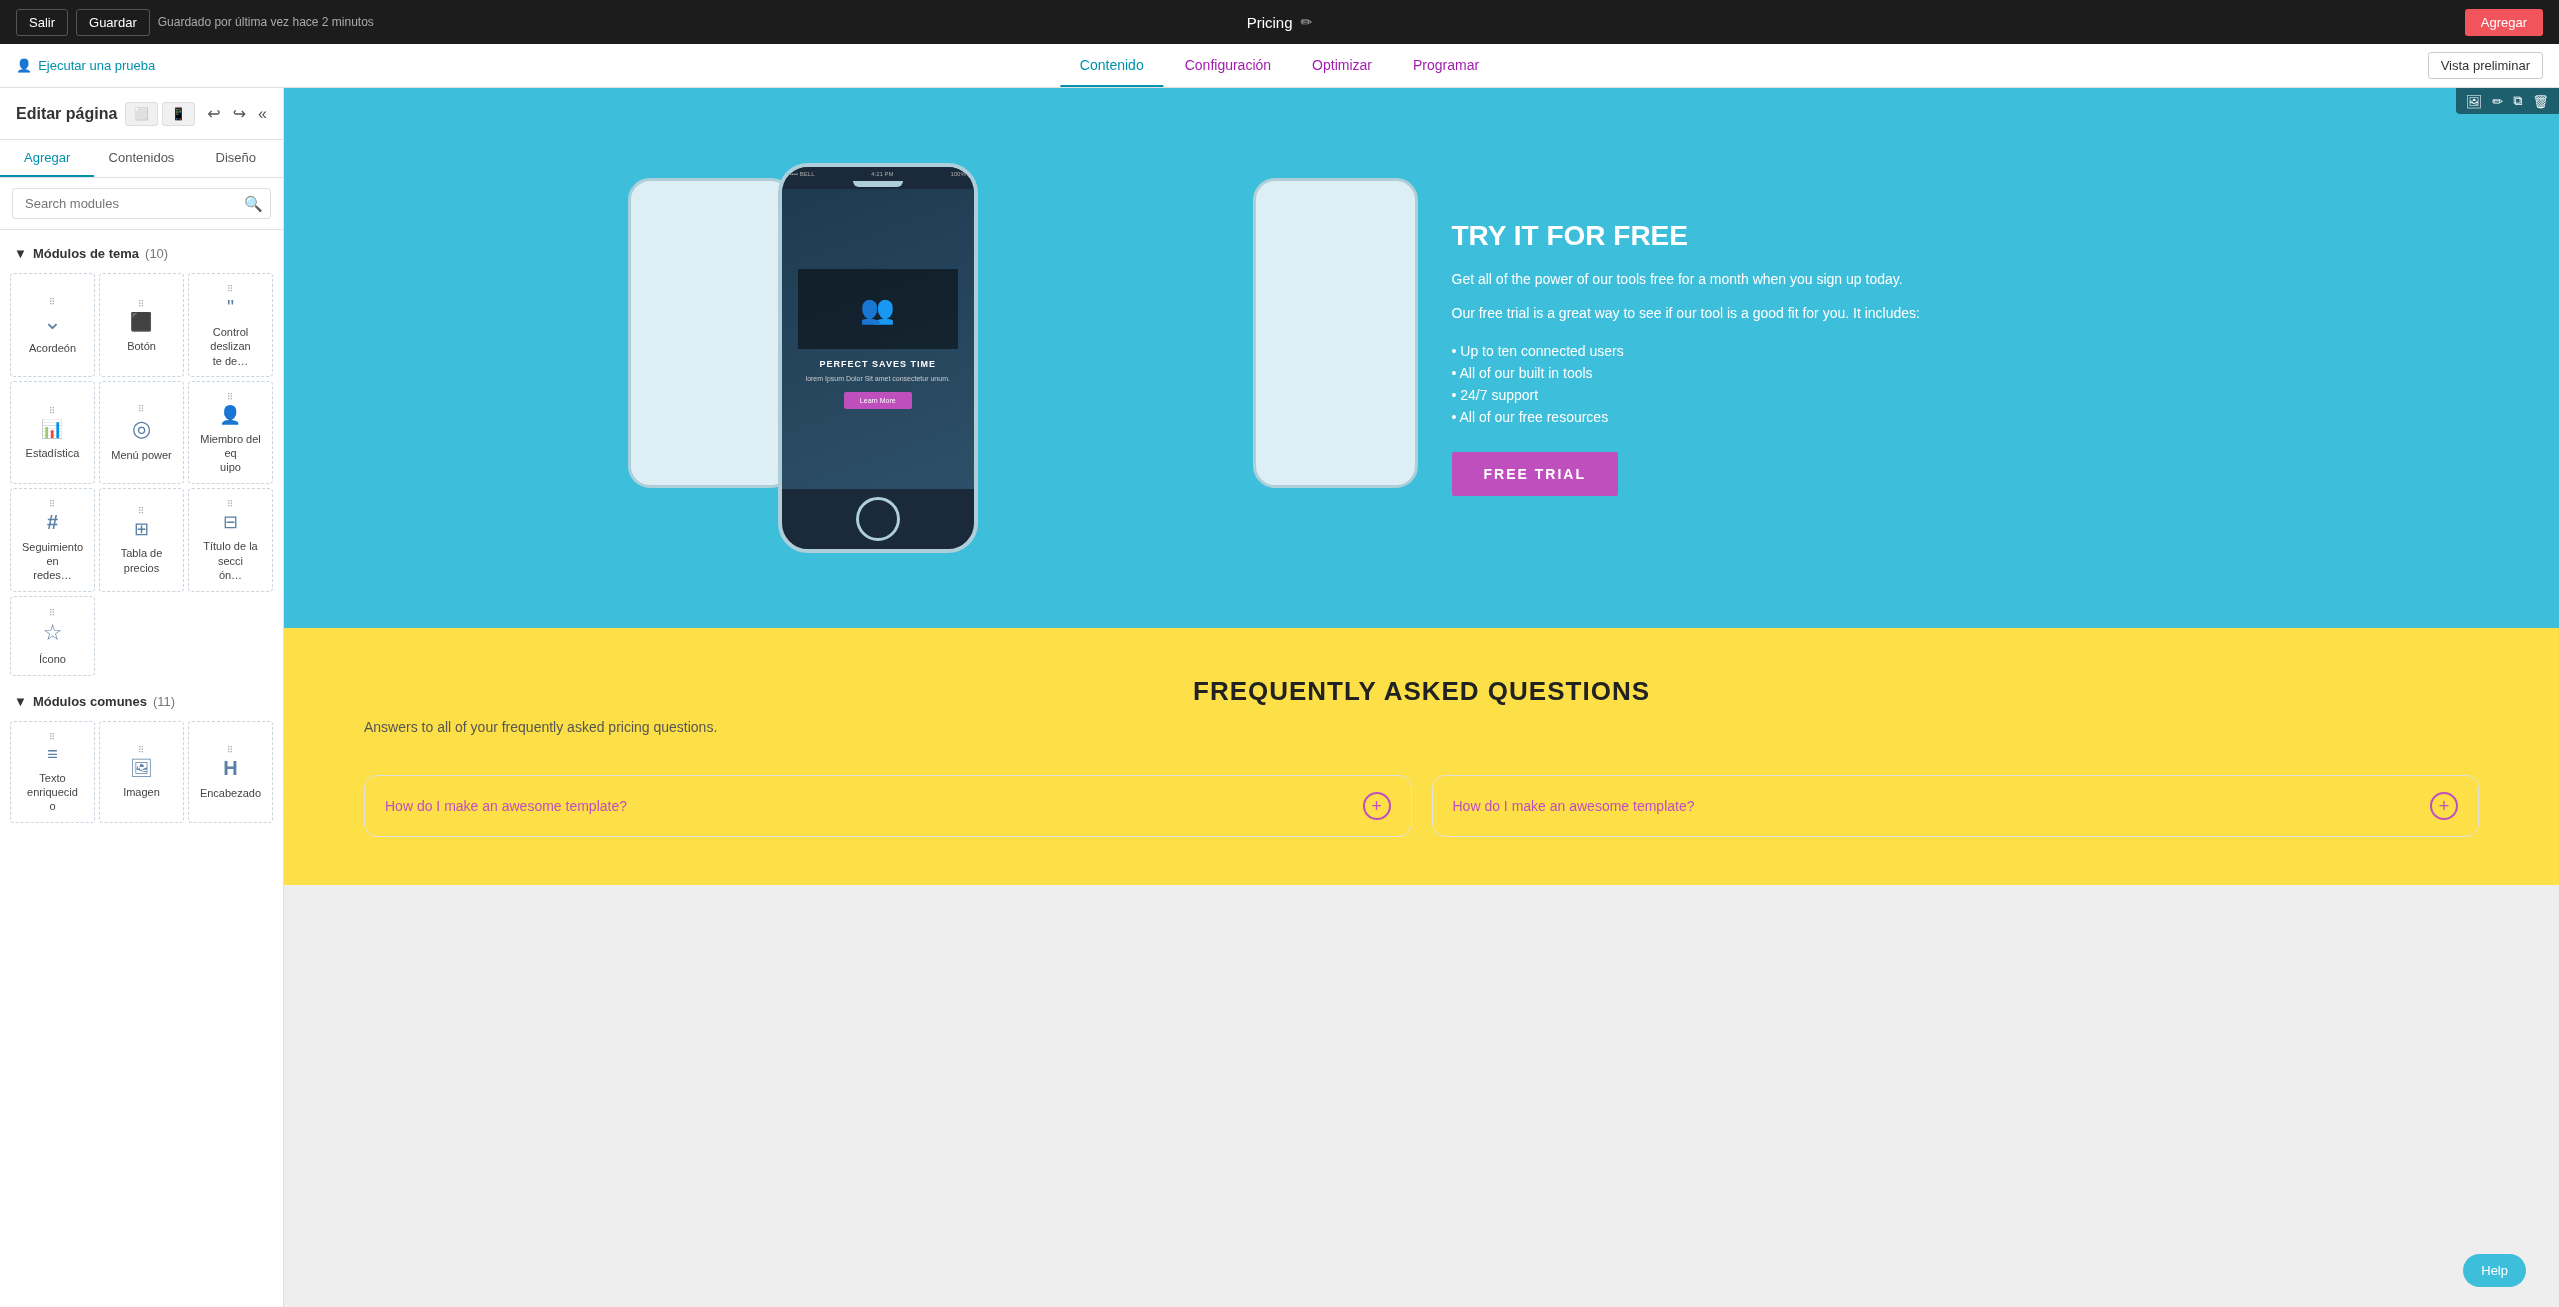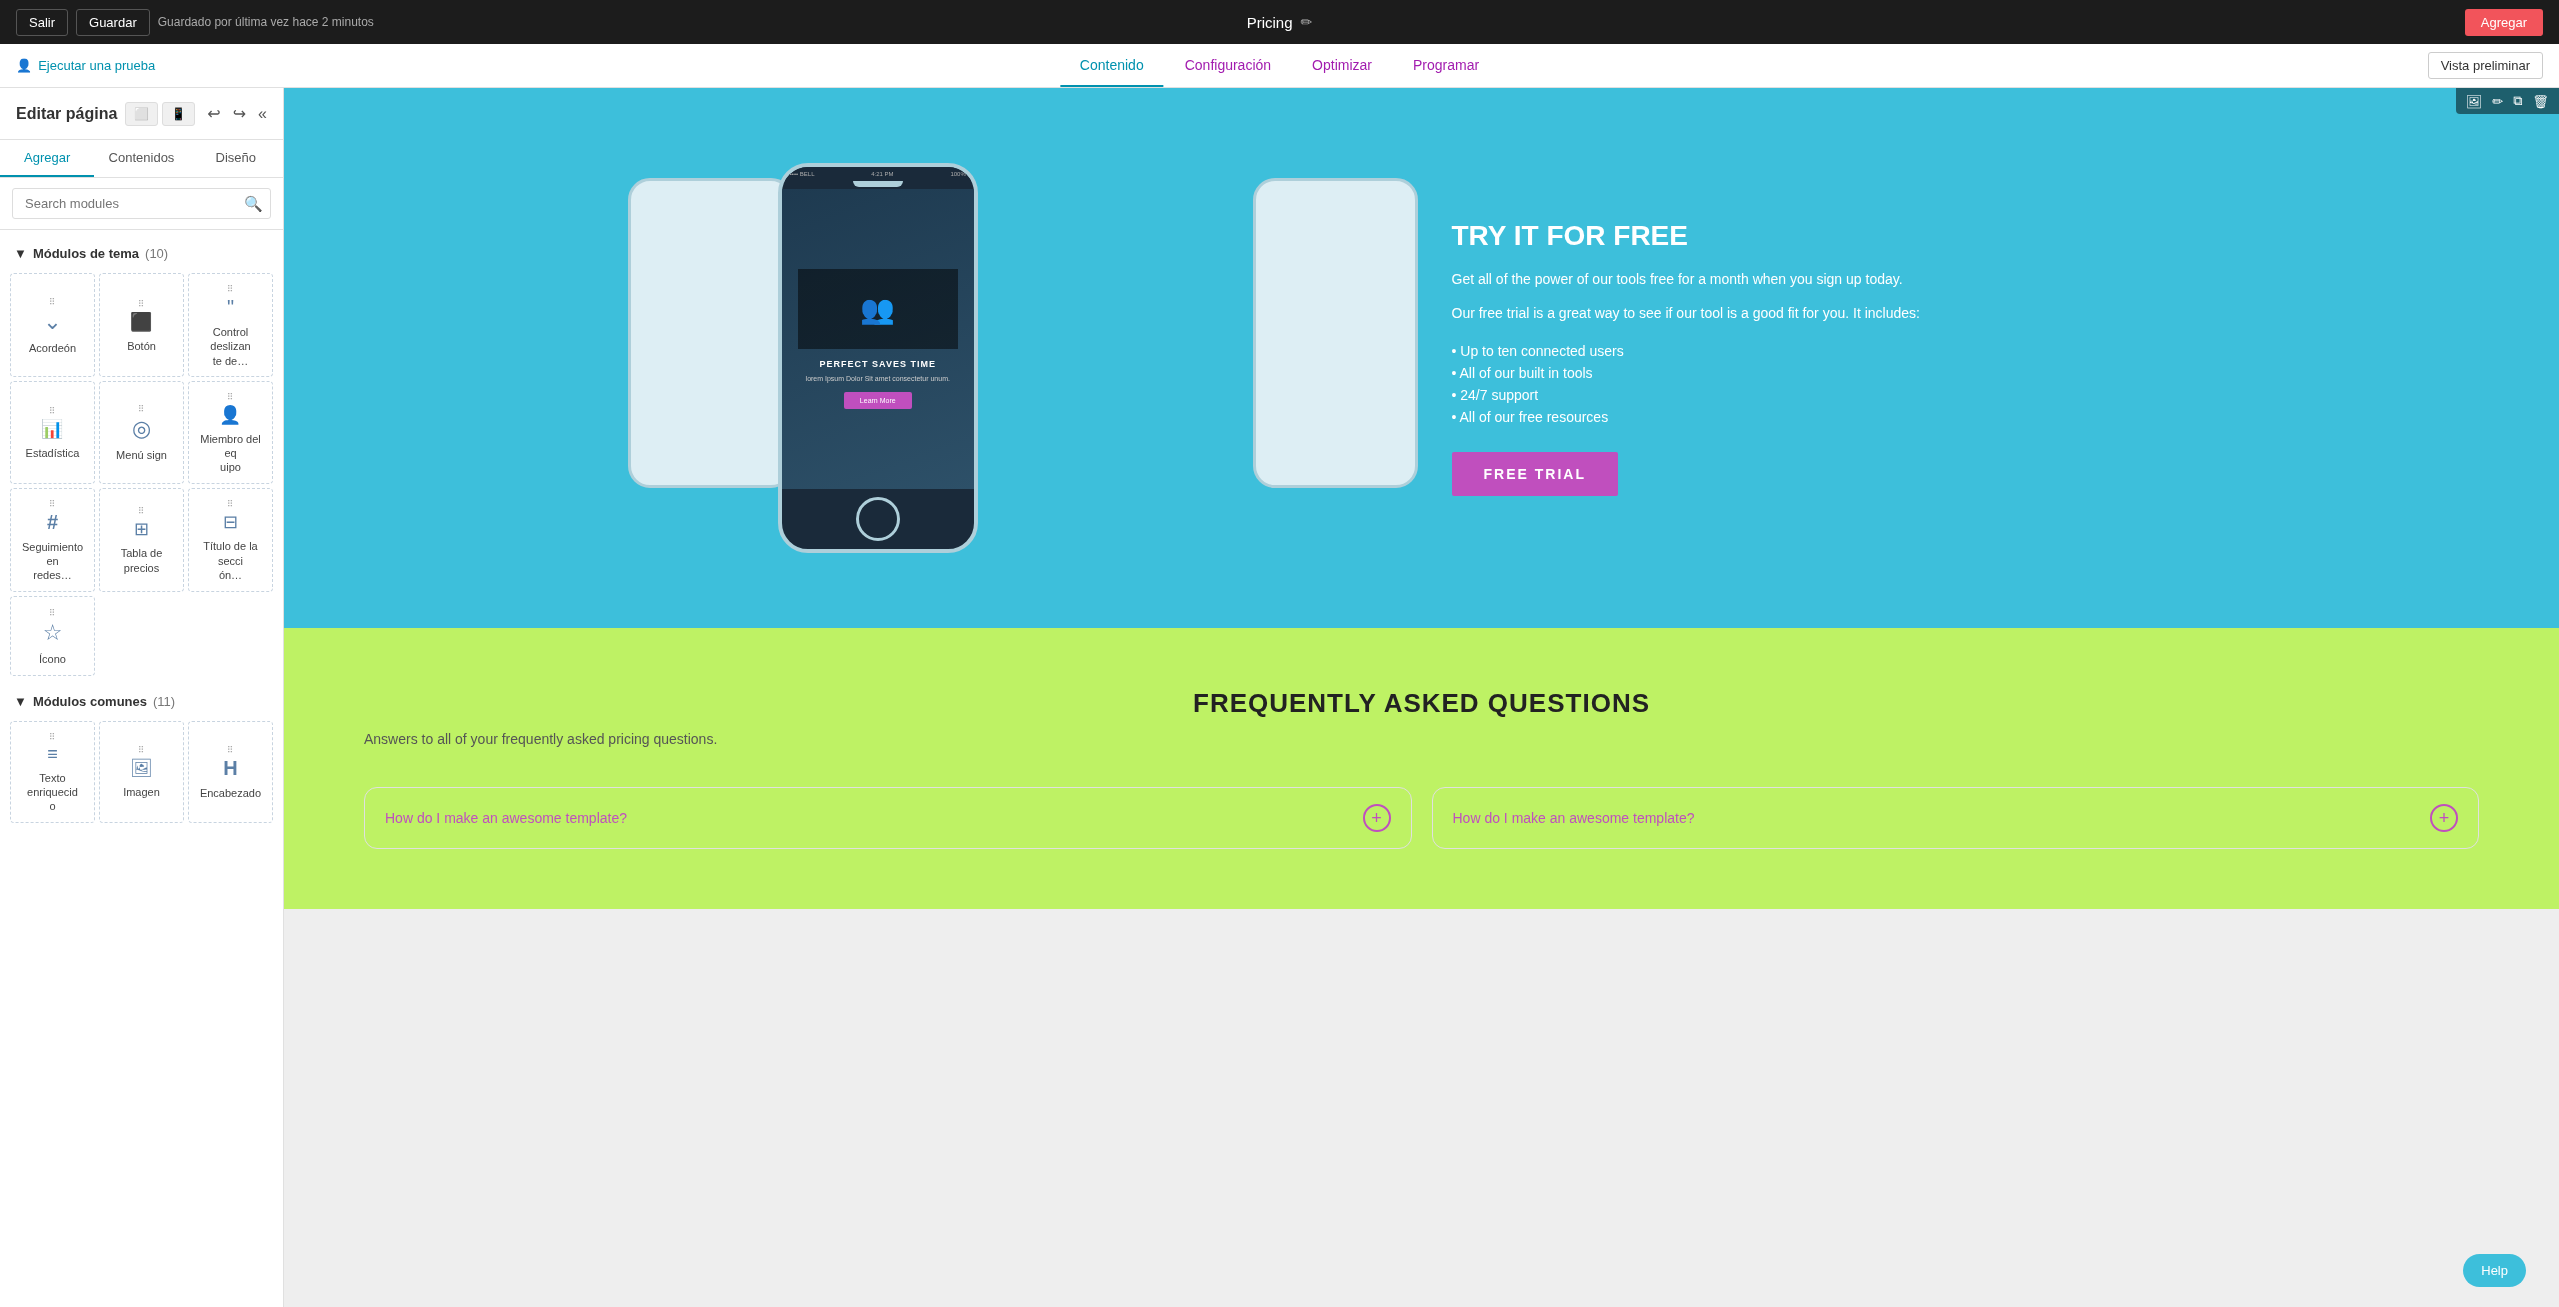--- a/index.html
+++ b/index.html
@@ -96,21 +96,21 @@
     .try-free-list { list-style: none; margin-bottom: 24px; }
     .try-free-list li { font-size: 14px; color: #fff; padding: 3px 0; }
     .try-free-list li::before { content: '• '; }
     .btn-free-trial {
       background: #c04fbe; color: #fff; border: none; padding: 14px 32px;
       font-size: 14px; font-weight: 700; letter-spacing: 2px; cursor: pointer;
       border-radius: 2px;
     }
 
     
-    .section-faq { background: #bef264; padding: 60px 80px; }
+    .section-faq { background: #fde047; padding: 48px 80px; }
     .faq-title { font-size: 26px; font-weight: 700; text-align: center; color: #222; margin-bottom: 12px; letter-spacing: 1px; }
     .faq-subtitle { font-size: 14px; color: #555; margin-bottom: 40px; }
     .faq-grid { display: grid; grid-template-columns: 1fr 1fr; gap: 20px; }
     .faq-item {
       border: 1px solid #e0e0e0; border-radius: 13px; padding: 16px 20px;
       display: flex; justify-content: space-between; align-items: center; cursor: pointer;
     }
     .faq-question { font-size: 14px; color: #c04fbe; font-weight: 500; }
     .faq-plus { width: 28px; height: 28px; border: 2px solid #c04fbe; border-radius: 50%; display: flex; align-items: center; justify-content: center; color: #c04fbe; font-size: 18px; flex-shrink: 0; }
 
@@ -223,21 +223,21 @@
           <div class="module-label">Control deslizan<br>te de…</div>
         </div>
         <div class="module-item">
           <div class="module-dots">⠿</div>
           <div class="module-icon" style="font-size:18px;">📊</div>
           <div class="module-label">Estadística</div>
         </div>
         <div class="module-item">
           <div class="module-dots">⠿</div>
           <div class="module-icon">◎</div>
-          <div class="module-label">Menú sign</div>
+          <div class="module-label">Menú power</div>
         </div>
         <div class="module-item">
           <div class="module-dots">⠿</div>
           <div class="module-icon" style="font-size:18px;">👤</div>
           <div class="module-label">Miembro del eq<br>uipo</div>
         </div>
         <div class="module-item">
           <div class="module-dots">⠿</div>
           <div class="module-icon" style="font-size:20px;font-weight:700;">#</div>
           <div class="module-label">Seguimiento en<br>redes…</div>

